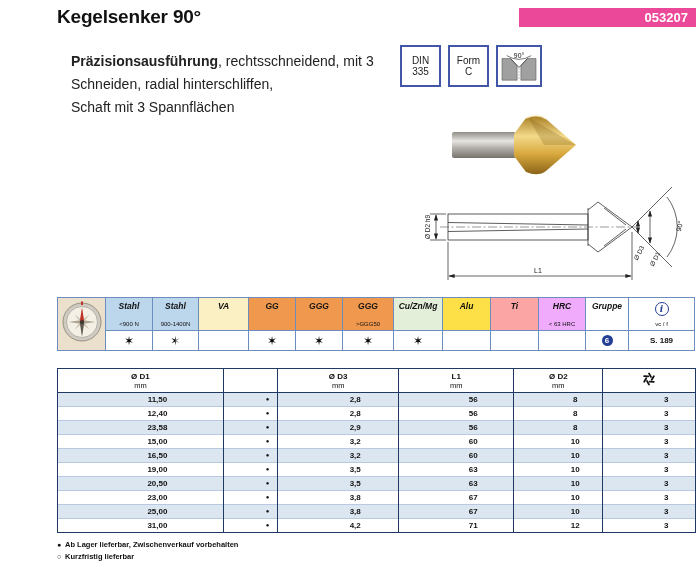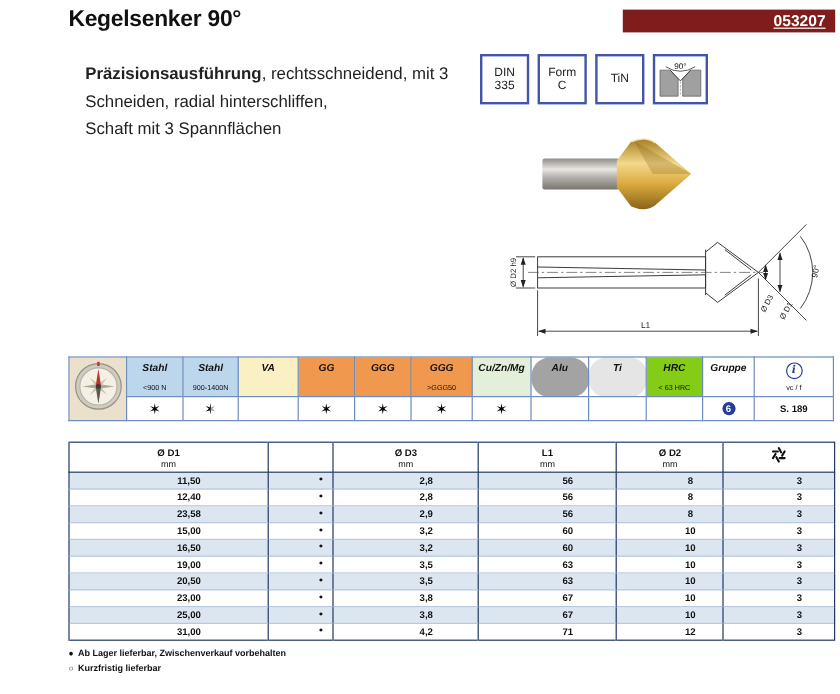--- a/index.html
+++ b/index.html
@@ -1,23 +1,23 @@
 <!DOCTYPE html>
 <html><head>
 <meta charset="utf-8">
 <style>
   html,body{margin:0;padding:0;background:#fff;}
   body{width:700px;height:578px;position:relative;overflow:hidden;
        font-family:"Liberation Sans",sans-serif;color:#111;}
 
   
   .title{position:absolute;left:57px;top:6px;font-size:19px;font-weight:bold;letter-spacing:-.2px;}
-  .badge{position:absolute;left:519px;top:8px;width:177px;height:19px;background:#7f1d1d;
+  .badge{position:absolute;left:519px;top:8px;width:177px;height:19px;background:#ec4899;
          color:#fff;font-size:13px;font-weight:bold;text-align:right;line-height:19px;
-         padding-right:8px;box-sizing:border-box;text-decoration:underline;}
+         padding-right:8px;box-sizing:border-box;}
   .desc{position:absolute;left:71px;top:50px;width:340px;font-size:14px;line-height:1.65;color:#222;}
   .desc b{font-weight:bold;}
 
   
   .specs{position:absolute;left:400px;top:45px;display:flex;gap:7px;}
   .spec-box{width:37px;height:38px;border:2px solid #4355A6;background:#fff;display:flex;
             flex-direction:column;justify-content:center;align-items:center;
             font-size:10px;line-height:1.15;color:#222;text-align:center;}
   .spec-box.icon{width:42px;padding:0;}
 
@@ -73,24 +73,20 @@
 </div>
 
 <div class="specs">
   <div class="spec-box">
     <div>DIN</div>
     <div>335</div>
   </div>
   <div class="spec-box">
     <div>Form</div>
     <div>C</div>
-  </div>
-  <div class="spec-box">
-    <div>TiN</div>
-    <div></div>
   </div>
   <div class="spec-box icon">
     <svg viewBox="0 0 40 36" width="38" height="34">
       <polygon points="2,10 11,10 18,18 18,33 2,33" fill="#A0A0A0" stroke="#555" stroke-width="0.6"></polygon>
       <polygon points="38,10 29,10 22,18 22,33 38,33" fill="#A0A0A0" stroke="#555" stroke-width="0.6"></polygon>
       <line x1="11" y1="10" x2="20" y2="19.5" stroke="#333" stroke-width="0.8"></line>
       <line x1="29" y1="10" x2="20" y2="19.5" stroke="#333" stroke-width="0.8"></line>
       <path d="M7,7 Q20,15 33,7" fill="none" stroke="#333" stroke-width="0.7"></path>
       <line x1="20" y1="20" x2="20" y2="33" stroke="#777" stroke-width="0.5" stroke-dasharray="2 1.2"></line>
       <text x="20" y="9" font-size="7.2" text-anchor="middle" fill="#111">90°</text>
@@ -245,33 +241,33 @@
             <div class="mat-name">GGG</div>
             <div class="mat-sub">&gt;GGG50</div>
           </div>
         </td>
         <td class="mat-h" style="background: rgb(228, 239, 218);">
           <div class="inner">
             <div class="mat-name">Cu/Zn/Mg</div>
             <div class="mat-sub"></div>
           </div>
         </td>
-        <td class="mat-h" style="background: #a3a3a3; border-radius: 15px;">
+        <td class="mat-h" style="background: #fde047;">
           <div class="inner">
             <div class="mat-name">Alu</div>
             <div class="mat-sub"></div>
           </div>
         </td>
-        <td class="mat-h" style="background: #e5e5e5; border-radius: 14px;">
+        <td class="mat-h" style="background: #fca5a5;">
           <div class="inner">
             <div class="mat-name">Ti</div>
             <div class="mat-sub"></div>
           </div>
         </td>
-        <td class="mat-h" style="background: #84cc16;">
+        <td class="mat-h" style="background: #f0abfc;">
           <div class="inner">
             <div class="mat-name">HRC</div>
             <div class="mat-sub">&lt; 63 HRC</div>
           </div>
         </td>
         <td class="mat-h" style="background: rgb(255, 255, 255);">
           <div class="inner">
             <div class="mat-name">Gruppe</div>
             <div class="mat-sub"></div>
           </div>

